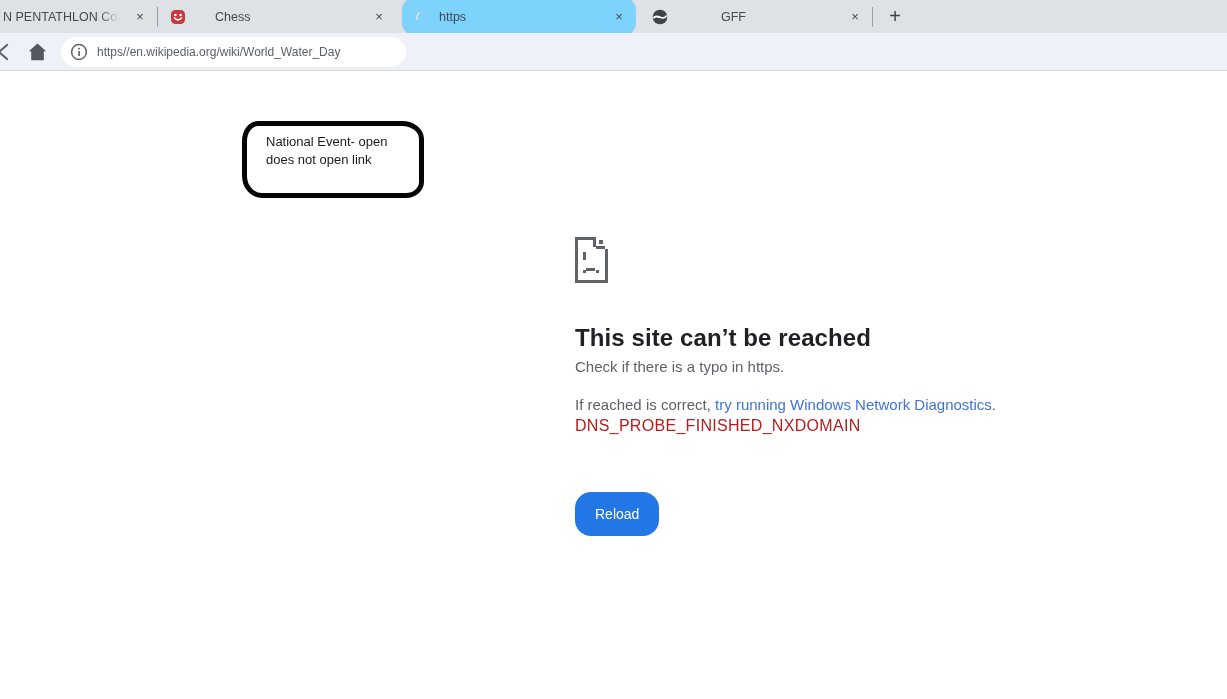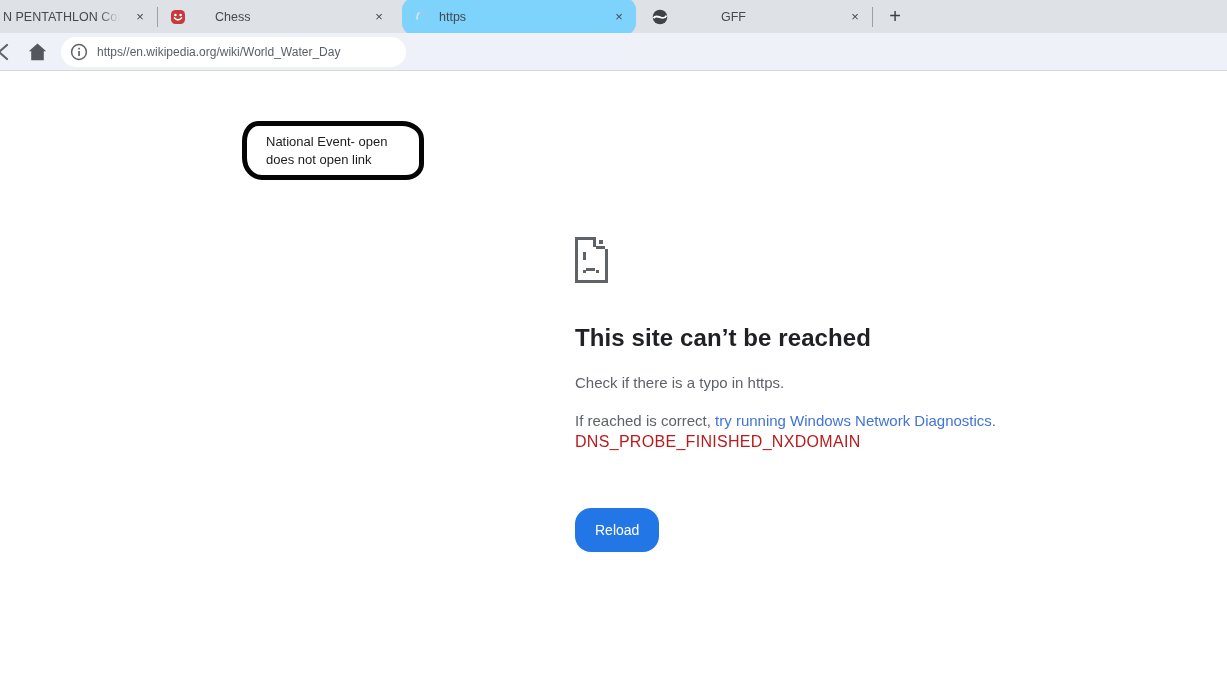--- a/index.html
+++ b/index.html
@@ -34,30 +34,30 @@
   .nav-back svg { position:absolute; left:-6px; top:1px; }
   .home-btn { width:22px; height:22px; margin-right:13px; display:flex; align-items:center; justify-content:center; }
   .omnibox { width:345px; height:30px; background:#fff; border-radius:15px;
     display:flex; align-items:center; padding-left:9px; }
   .info-icon { width:18px; height:18px; margin-right:9px; flex:none; }
   .omnibox-url { font-size:12px; color:#5a5e66; white-space:nowrap; }
 
   
   .content { position:relative; width:1227px; height:627px; background:#fff; }
 
-  .annotation-box { position:absolute; left:242px; top:50px; width:182px; height:59px;
+  .annotation-box { position:absolute; left:242px; top:50px; width:182px; height:77px;
     border:5px solid #050505; border-radius:16px 22px 18px 20px / 20px 18px 16px 22px;
     padding:7px 0 0 19px; }
   .annotation-box .line { font-size:13px; line-height:18px; color:#1c1c1c; }
 
   .error-main { position:absolute; left:575px; top:166px; width:520px; }
   .sad-file-icon { display:block; }
   .error-title { font-size:24px; font-weight:700; color:#202124; margin-top:41px; letter-spacing:0.1px; }
   .error-msg { font-size:15px; color:#5f6368; line-height:21px; }
-  .msg-1 { margin-top:20px; }
+  .msg-1 { margin-top:4px; }
   .msg-2 { margin-top:17px; }
   .error-link { color:#4273d6; text-decoration:none; cursor:pointer; }
   .error-code { font-size:16px; color:#b91c1c; margin-top:2px; letter-spacing:0.3px; }
   .reload-btn { margin-top:57px; height:44px; padding:12px 20px; background:#2376e5; color:#fff;
     border:none; border-radius:16px; font-size:14px; font-family:"Liberation Sans", sans-serif;
     display:inline-flex; align-items:center; cursor:pointer; }
 </style>
 </head>
 <body>
 

